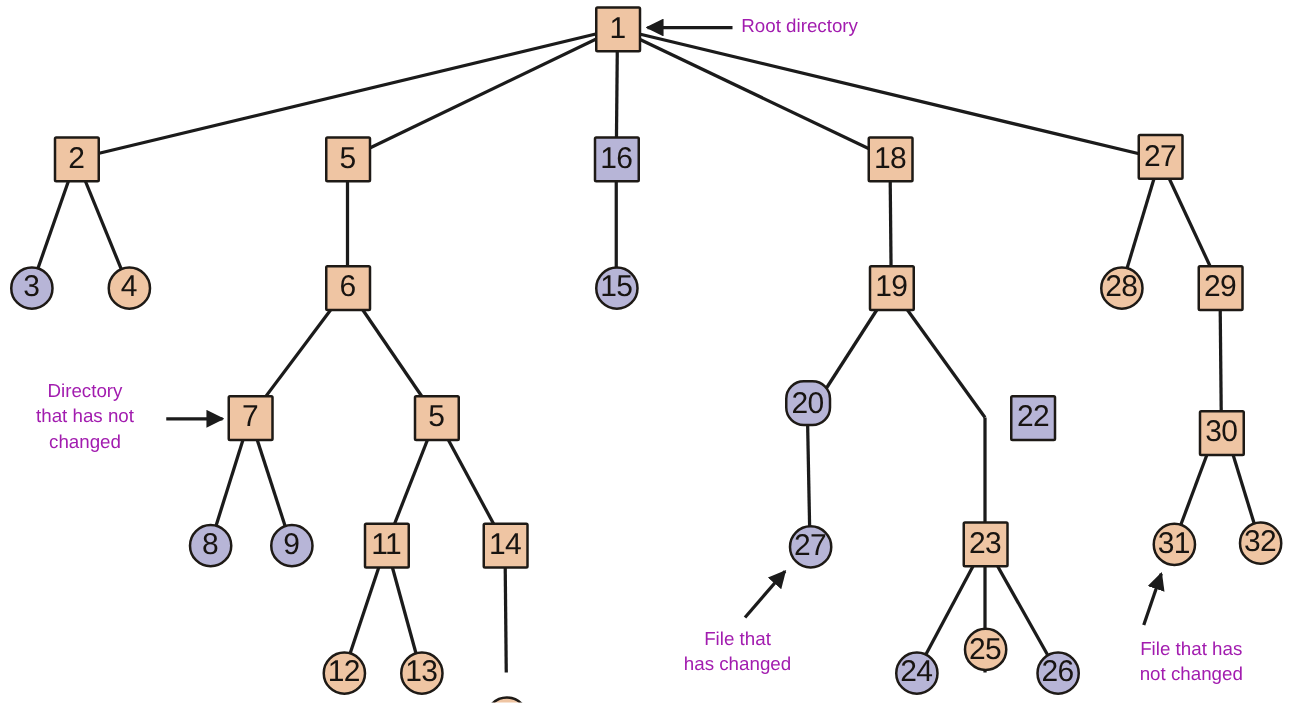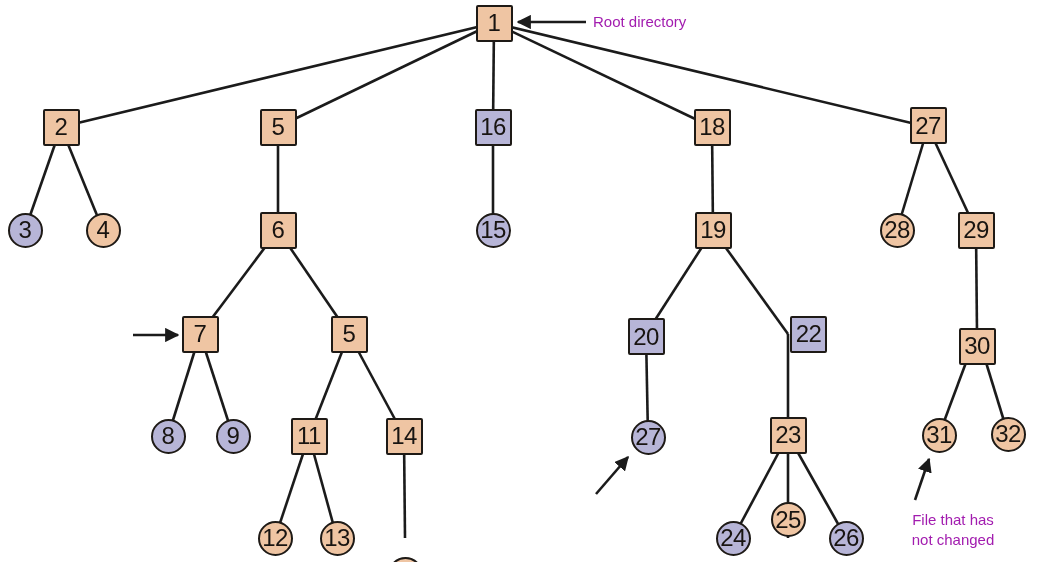--- a/index.html
+++ b/index.html
@@ -101,30 +101,35 @@
       <div class="node square unchanged" style="left: 330.5px; top: 315.5px; width: 37px; height: 37px;">5</div>
       <div class="node square unchanged" style="left: 290.5px; top: 417.5px; width: 37px; height: 37px;">11</div>
       <div class="node circle unchanged" style="left: 257.5px; top: 520.5px; width: 35px; height: 35px;">12</div>
       <div class="node circle unchanged" style="left: 319.5px; top: 520.5px; width: 35px; height: 35px;">13</div>
       <div class="node square unchanged" style="left: 385.5px; top: 417.5px; width: 37px; height: 37px;">14</div>
       <div class="node circle unchanged" style="left: 387.5px; top: 520.5px; width: 35px; height: 35px; margin-top: 36px;">15</div>
       <div class="node square changed" style="left: 474.5px; top: 108.5px; width: 37px; height: 37px;">16</div>
       <div class="node circle changed" style="left: 475.5px; top: 212.5px; width: 35px; height: 35px;">15</div>
       <div class="node square unchanged" style="left: 693.5px; top: 108.5px; width: 37px; height: 37px;">18</div>
       <div class="node square unchanged" style="left: 694.5px; top: 211.5px; width: 37px; height: 37px; text-align: center;">19</div>
-      <div class="node square changed" style="left: 627.5px; top: 318px; width: 37px; height: 37px;">20</div>
+      <div class="node square changed" style="left: 627.5px; top: 304px; width: 37px; height: 37px; border-radius: 15px;">20</div>
       <div class="node circle changed" style="left: 630.5px; top: 419.5px; width: 35px; height: 35px;">27</div>
-      <div class="node square changed" style="left: 790px; top: 315.5px; width: 37px; height: 37px;">22</div>
+      <div class="node square changed" style="left: 808px; top: 315.5px; width: 37px; height: 37px;">22</div>
       <div class="node square unchanged" style="left: 769.5px; top: 416.5px; width: 37px; height: 37px;">23</div>
       <div class="node circle changed" style="left: 715.5px; top: 520.5px; width: 35px; height: 35px;">24</div>
       <div class="node circle unchanged" style="left: 770.5px; top: 502px; width: 35px; height: 35px;">25</div>
       <div class="node circle changed" style="left: 828.5px; top: 520.5px; width: 35px; height: 35px;">26</div>
       <div class="node square unchanged" style="left: 909.5px; top: 107px; width: 37px; height: 37px;">27</div>
       <div class="node circle unchanged" style="left: 879.5px; top: 212.5px; width: 35px; height: 35px;">28</div>
       <div class="node square unchanged" style="left: 957.5px; top: 211.5px; width: 37px; height: 37px;">29</div>
       <div class="node square unchanged" style="left: 958.5px; top: 314.5px; width: 37px; height: 37px; margin-top: 13px;">30</div>
       <div class="node circle unchanged" style="left: 921.5px; top: 417.5px; width: 35px; height: 35px;">31</div>
       <div class="node circle unchanged" style="left: 990.5px; top: 416.5px; width: 35px; height: 35px;">32</div>
     </div>
   <div class="annotation" id="ann-0" style="left: 593px; top: 22px; transform: translateY(-50%); text-align: left;">Root directory</div>
+  <div class="annotation" id="ann-1" style="left: 68px; top: 334px; transform: translate(-50%, -50%); text-align: center;">Directory
+that has not
+changed</div>
+  <div class="annotation" id="ann-2" style="left: 590px; top: 522px; transform: translate(-50%, -50%); text-align: center;">File that
+has changed</div>
   <div class="annotation" id="ann-3" style="left: 953px; top: 530px; transform: translate(-50%, -50%); text-align: center;">File that has
 not changed</div>
 </div>
 
 </body></html>

